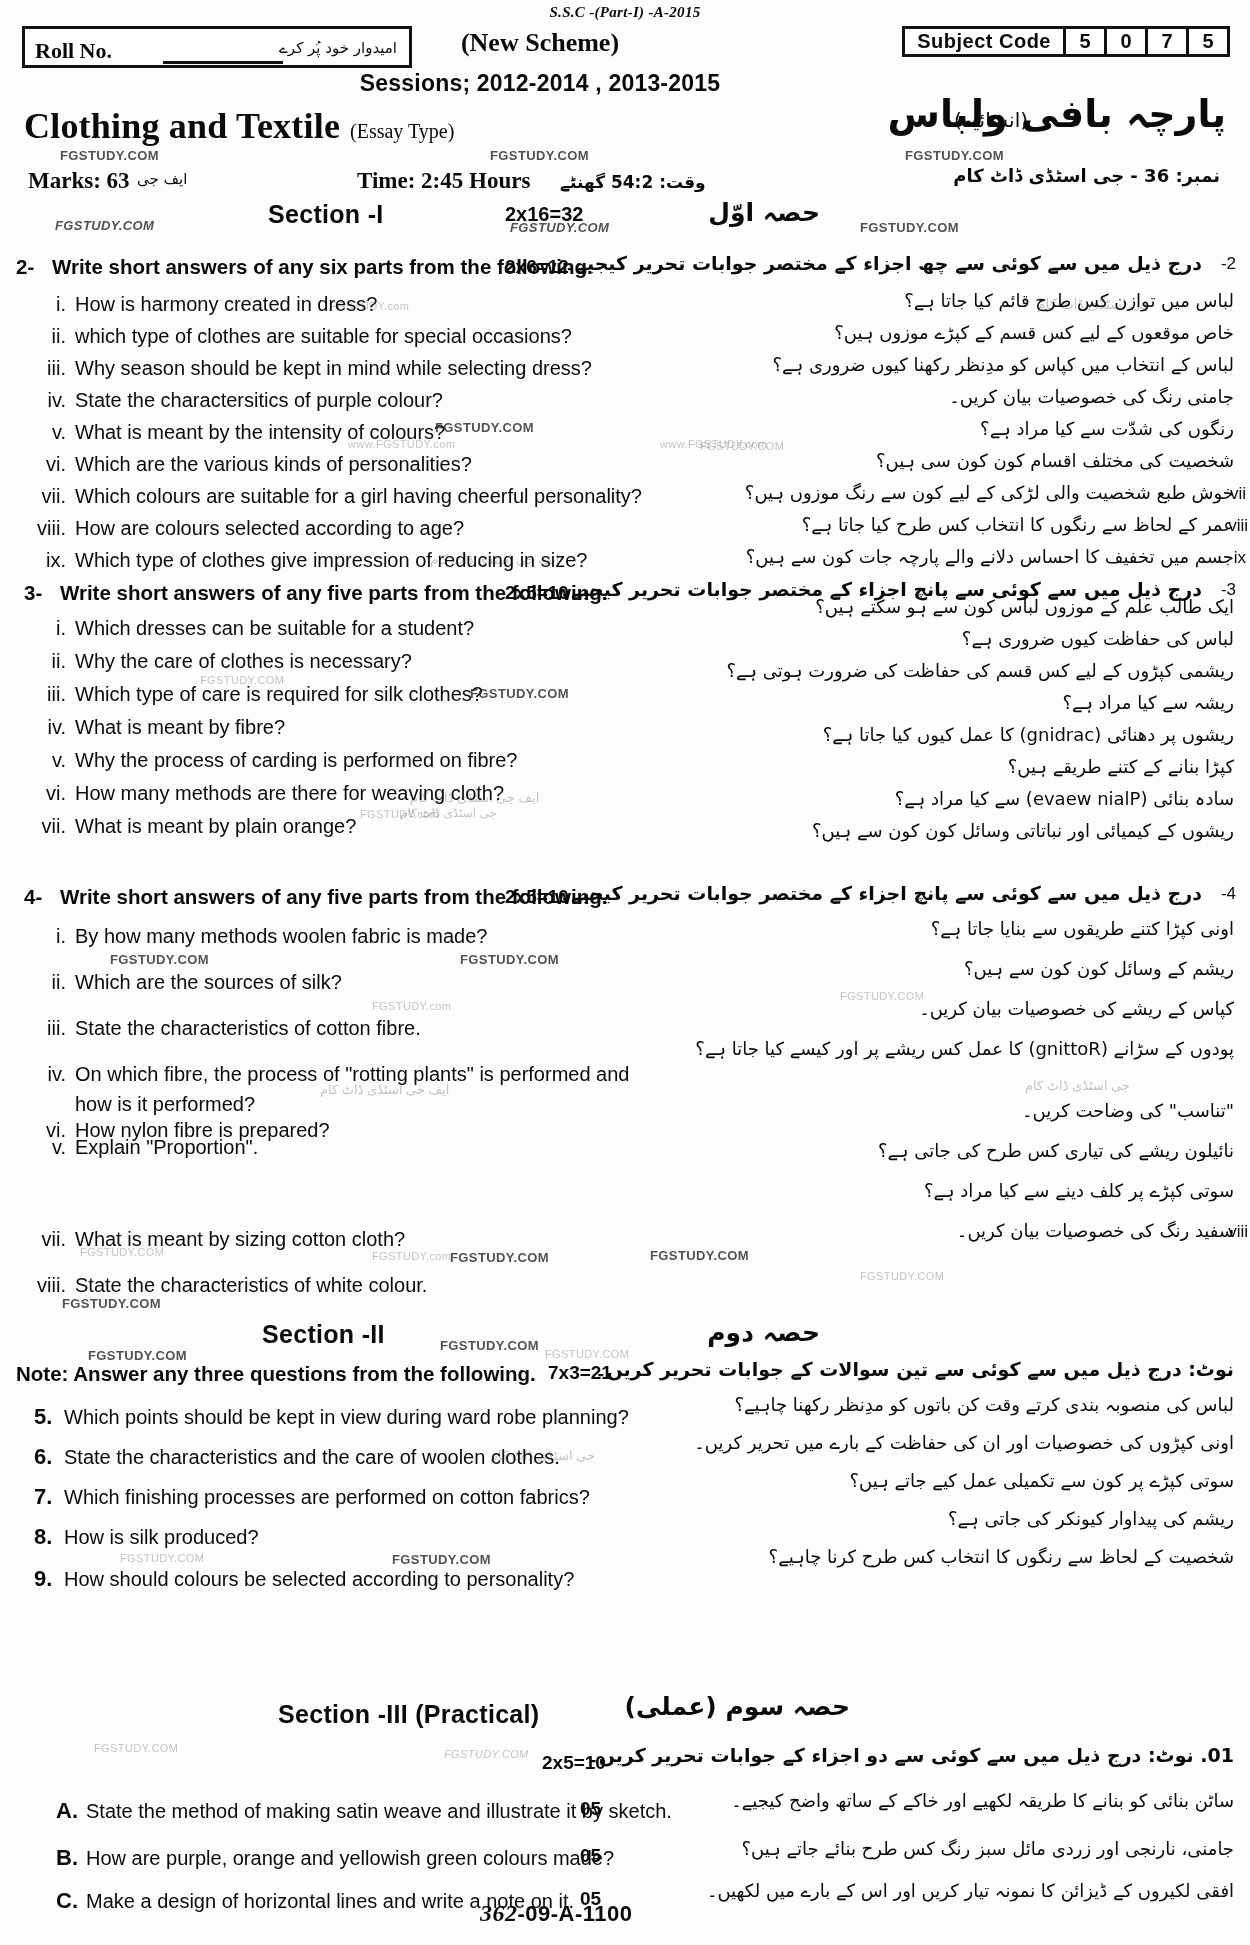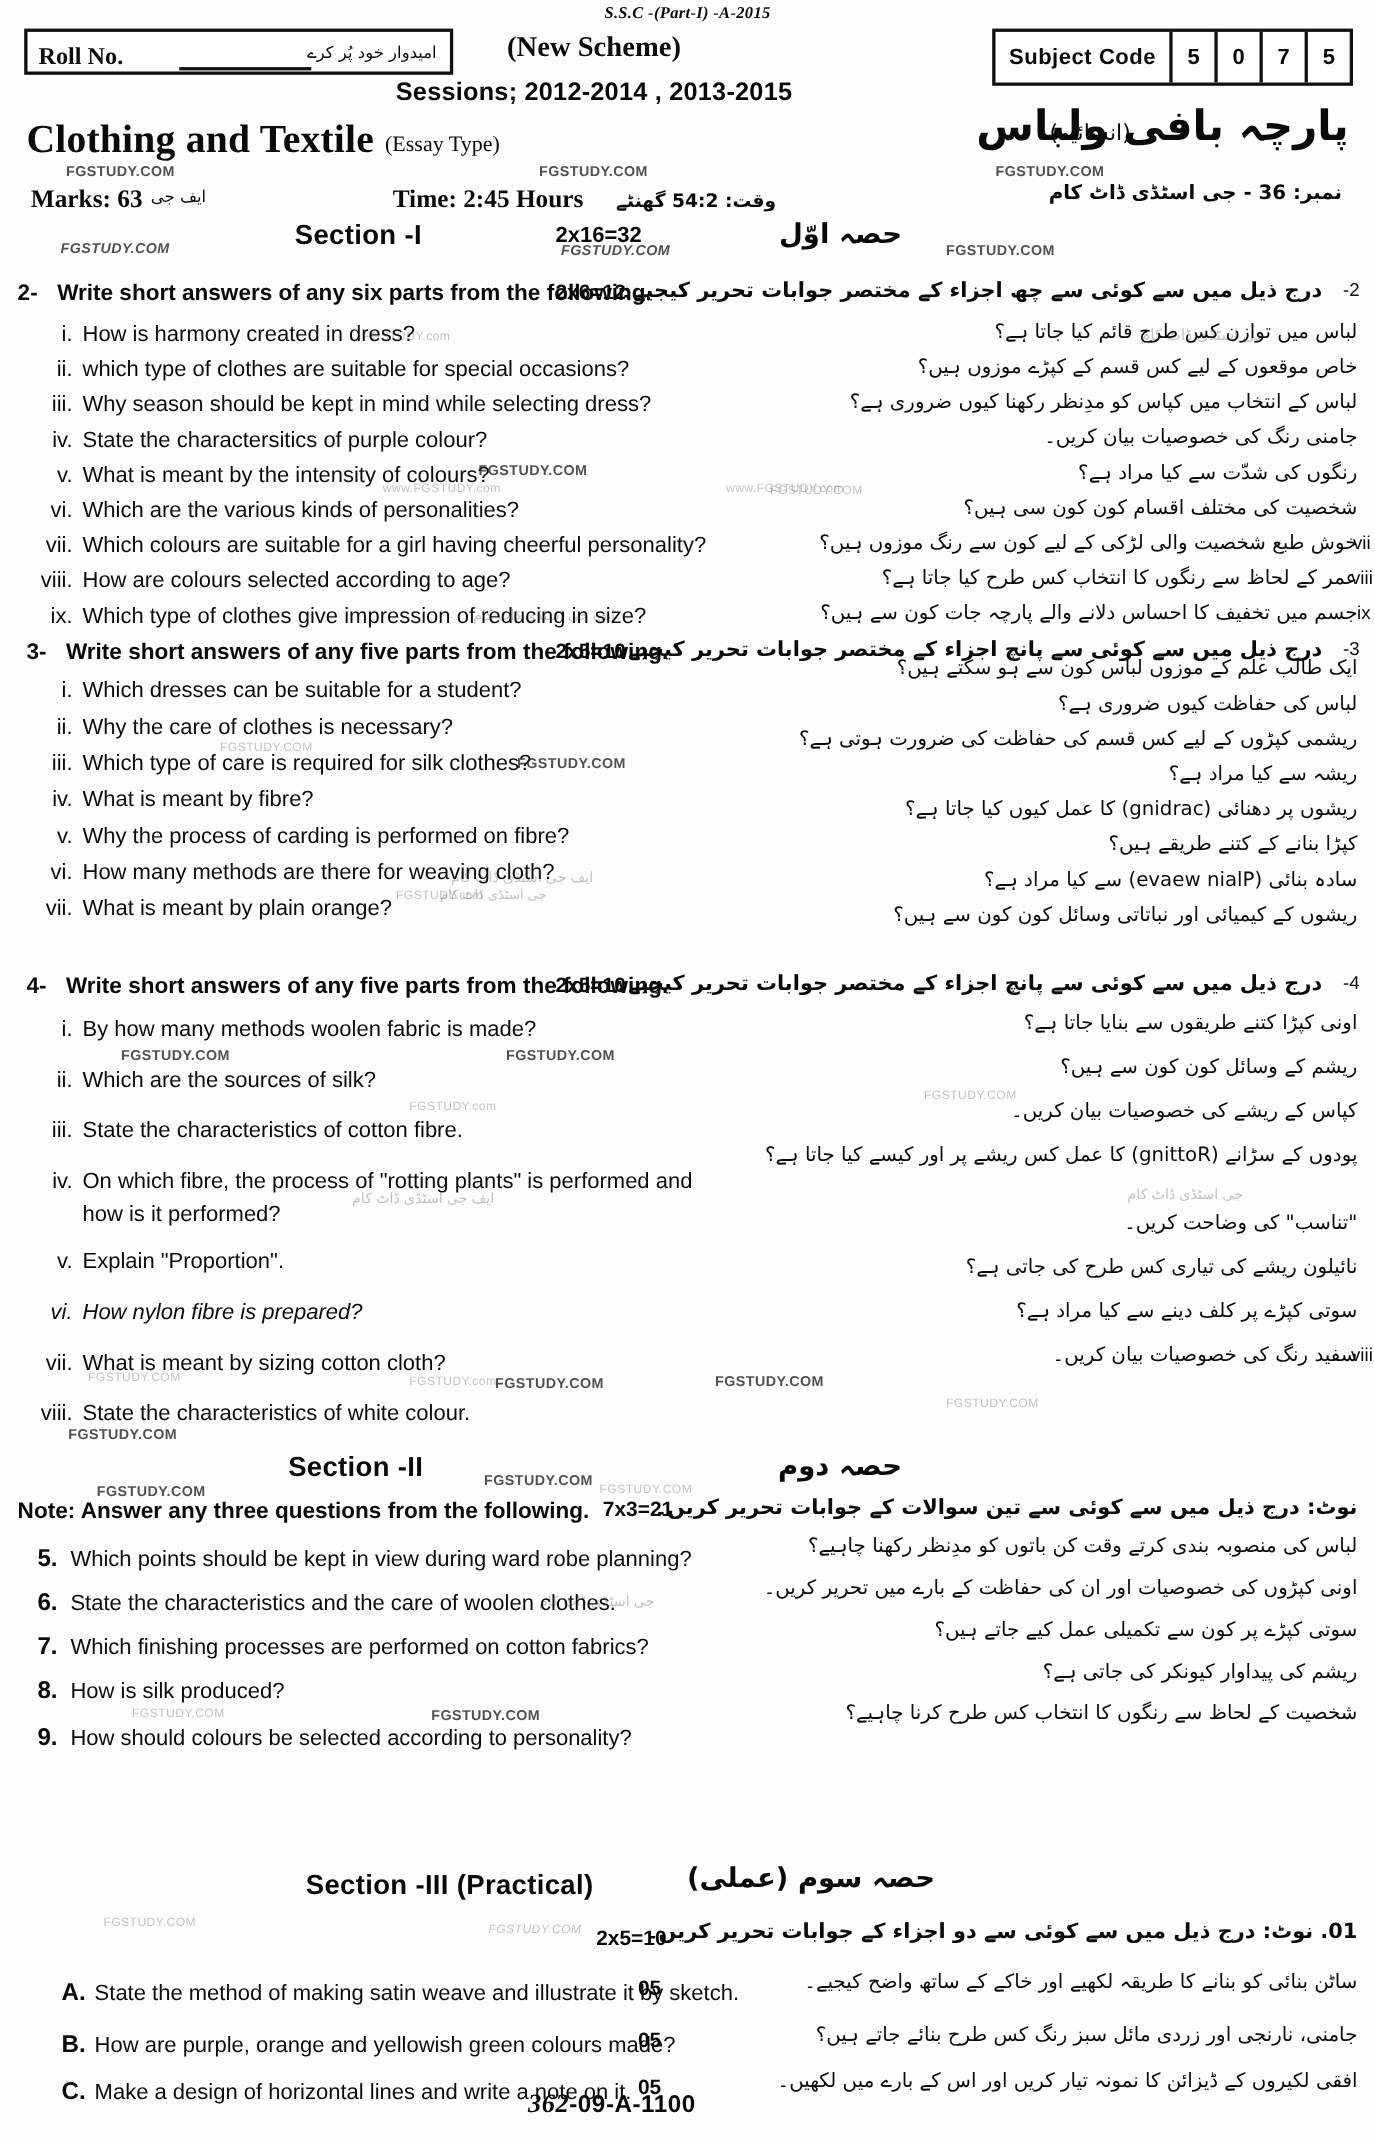--- a/index.html
+++ b/index.html
@@ -95,21 +95,21 @@
     font-size: 23px;
     letter-spacing: .2px;
   }
 
   .subject-code {
     position: absolute;
     right: 20px; top: 26px;
     display: flex;
     border: 3px solid #111;
     box-sizing: border-box;
-    height: 52px;
+    height: 31px;
     background: #fff;
   }
   .sc-label {
     padding: 0 12px;
     display: flex; align-items: center;
     font-family: "Liberation Sans", sans-serif;
     font-weight: bold;
     font-size: 20px;
     letter-spacing: .5px;
     border-right: 3px solid #111;
@@ -481,21 +481,21 @@
   <div class="q-item" style="left:24px; top:1093px;">
     <span class="cont">how is it performed?</span>
   </div>
   <div class="u-item urdu" style="top:1038px;">پودوں کے سڑانے (Rotting) کا عمل کس ریشے پر اور کیسے کیا جاتا ہے؟</div>
 
   <div class="q-item" style="left:24px; top:1136px;">
     <span class="rn">v.</span><span>Explain "Proportion".</span>
   </div>
   <div class="u-item urdu" style="top:1100px;">"تناسب" کی وضاحت کریں۔</div>
 
-  <div class="q-item" style="left:24px; top:1182px;font-style:italic;">
+  <div class="q-item" style="left:24px; top:1119px;">
     <span class="rn">vi.</span><span>How nylon fibre is prepared?</span>
   </div>
   <div class="u-item urdu" style="top:1140px;">نائیلون ریشے کی تیاری کس طرح کی جاتی ہے؟</div>
 
   <div class="q-item" style="left:24px; top:1228px;">
     <span class="rn">vii.</span><span>What is meant by sizing cotton cloth?</span>
   </div>
   <div class="u-item urdu" style="top:1180px;">سوتی کپڑے پر کلف دینے سے کیا مراد ہے؟</div>
 
   <div class="q-item" style="left:24px; top:1274px;">

